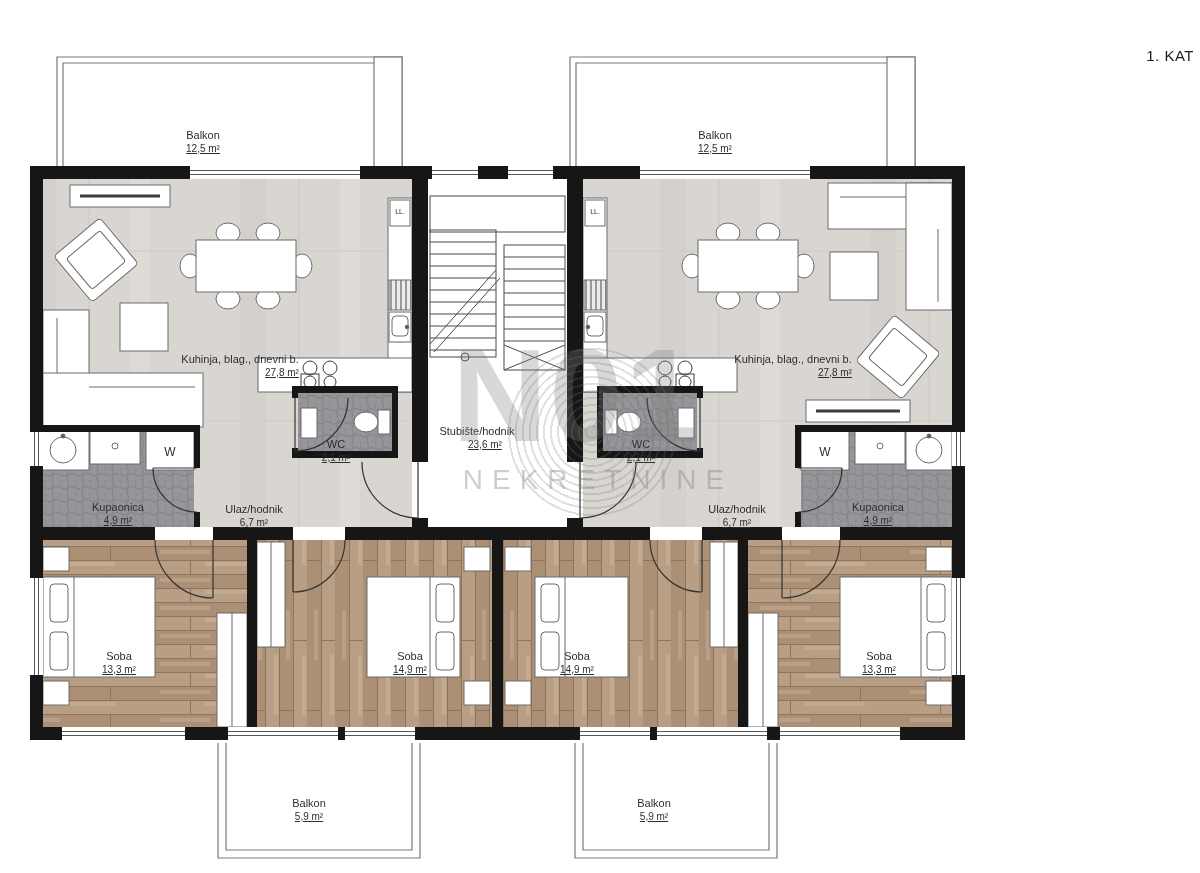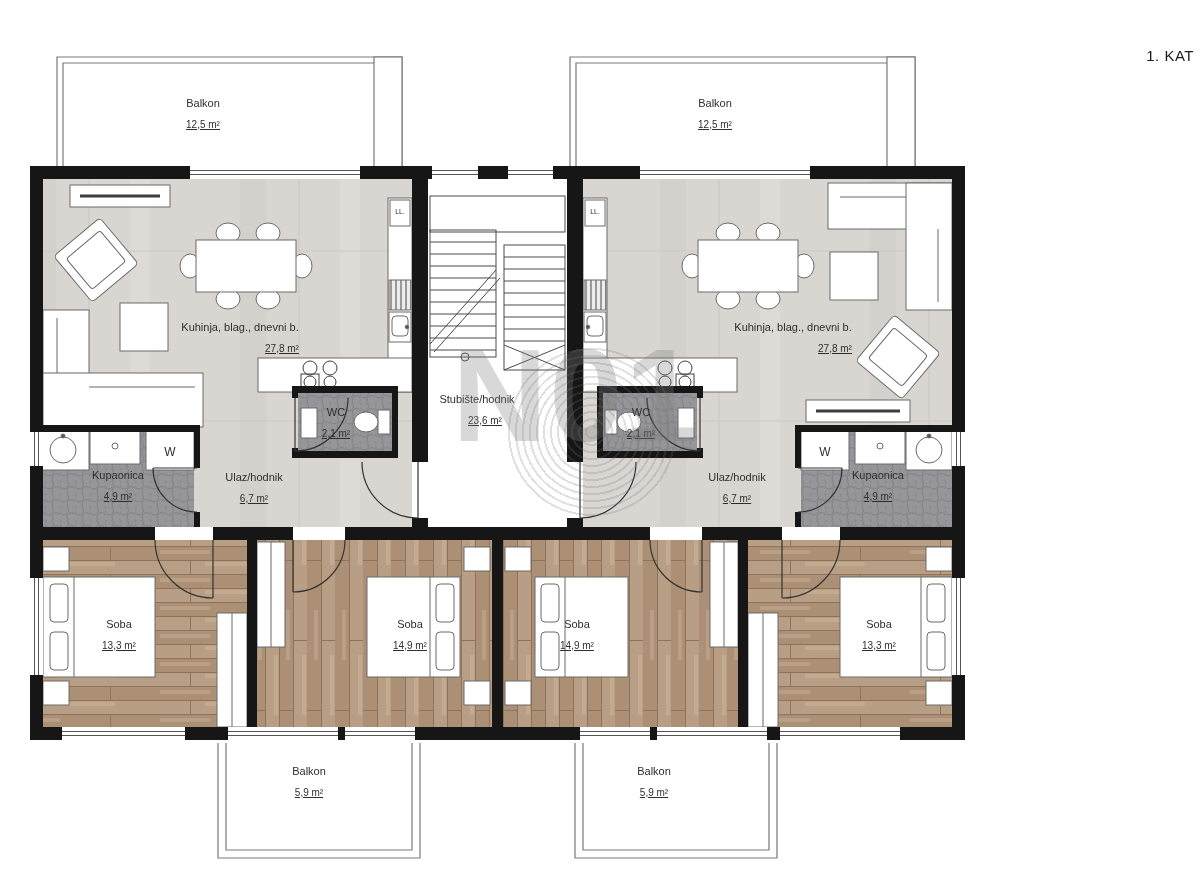--- a/index.html
+++ b/index.html
@@ -1,21 +1,21 @@
 <!DOCTYPE html>
 <html><head>
 <meta charset="utf-8">
 <style>
   html,body{margin:0;padding:0;background:#ffffff;}
   .stage{position:relative;width:1200px;height:873px;background:#fff;overflow:hidden;
          font-family:"Liberation Sans", sans-serif;}
   .stage svg{position:absolute;left:0;top:0;}
   .page-title{position:absolute;right:6px;top:4px;font-size:15px;color:#1c1c1c;letter-spacing:.5px;margin-top:43px;}
   .rlabel{position:absolute;transform:translateX(-50%);text-align:center;color:#2e2e2e;
-          display:flex;flex-direction:column;gap:8px;line-height:1.25;white-space:nowrap;z-index:5;}
+          display:flex;flex-direction:column;gap:0;line-height:1.25;white-space:nowrap;z-index:5;margin-top:32px;}
   .rlabel .nm{font-size:11px;}
   .rlabel .area{font-size:10px;text-decoration:underline;}
   .rlabel.shift .area{transform:translateX(42px);}
   .rlabel.shift-s .area{transform:translateX(8px);}
   
   .wm{position:absolute;left:0;top:0;width:1200px;height:873px;pointer-events:none;z-index:8;}
   .wm-rings{position:absolute;left:506px;top:346px;width:172px;height:172px;border-radius:50%;
     background:repeating-radial-gradient(circle at 50% 50%,
       rgba(115,115,115,0) 0px, rgba(115,115,115,0) 5px,
       rgba(115,115,115,0.40) 5px, rgba(115,115,115,0.40) 7px);
@@ -459,16 +459,17 @@
     <span class="area">5,9 m²</span>
   </div>
   <div class="rlabel" style="left:654px;top:765px">
     <span class="nm">Balkon</span>
     <span class="area">5,9 m²</span>
   </div>
 
   <div class="wm">
     <div class="wm-rings"></div>
     <div class="wm-n01">N01</div>
+    <div class="wm-sub">NEKRETNINE</div>
   </div>
 
   <div class="page-title">1. KAT</div>
 </div>
 
 </body></html>

